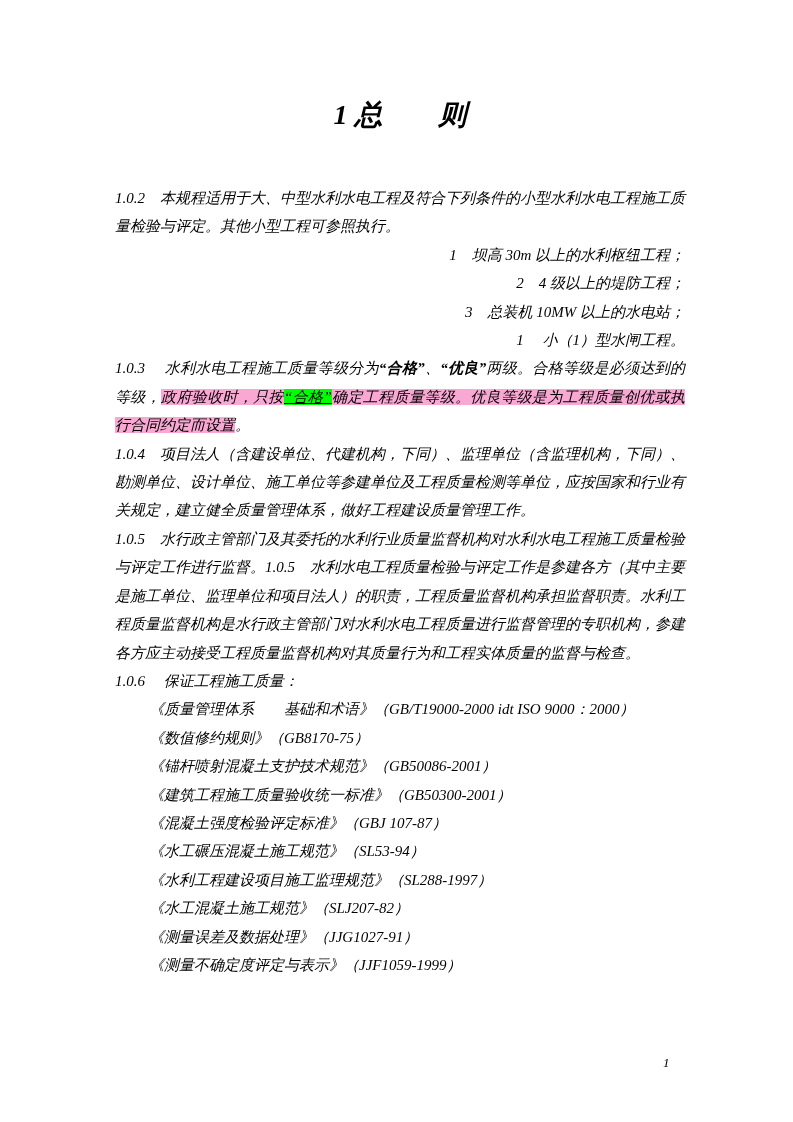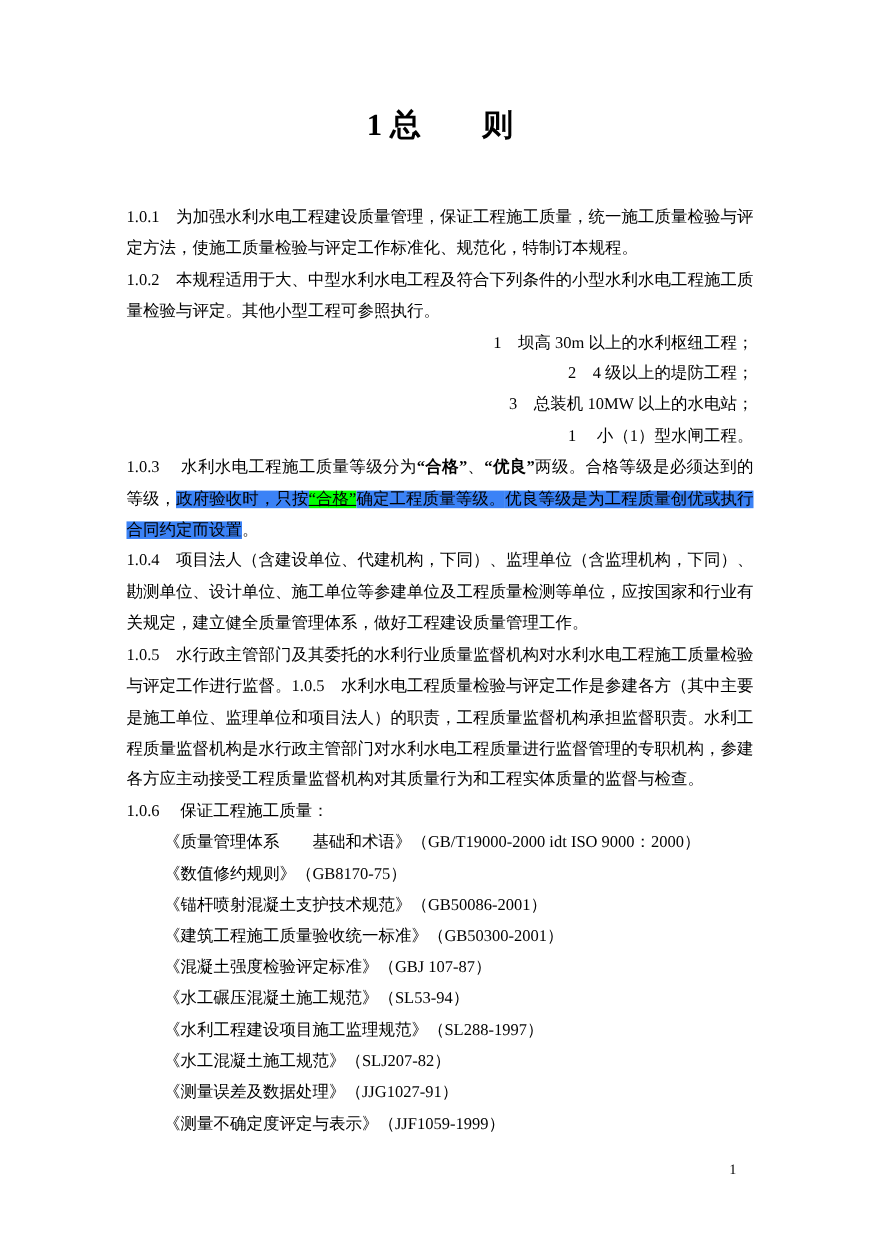--- a/index.html
+++ b/index.html
@@ -4,20 +4,21 @@
 <style>
   html, body { margin: 0; padding: 0; background: #ffffff; }
   .page {
     position: relative;
     width: 793px;
     height: 1122px;
     background: #ffffff;
     overflow: hidden;
     font-family: "Liberation Serif", "DejaVu Serif", serif;
     color: #000000;
+    font-style: italic;
   }
   .content {
     position: absolute;
     left: 115px;
     top: 96px;
     width: 570px;
   }
   .doc-title {
     font-size: 28px;
     font-weight: bold;
@@ -35,21 +36,21 @@
   }
   .list-item {
     padding-left: 27px;
     text-align: right;
   }
   .ref-item {
     padding-left: 34px;
     text-align: left;
   }
   .b { font-weight: bold; }
-  .hl { background-color: #3b82f6; }
+  .hl { background-color: #f9a8d4; }
   .hl-u {
     background-color: #00ff00;
     text-decoration: underline;
     text-decoration-color: #000000;
   }
   .page-number {
     position: absolute;
     left: 663px;
     top: 1055px;
     font-size: 13px;
@@ -58,21 +59,20 @@
   }
 </style>
 </head>
 <body>
 
 <div class="page">
   <div class="content">
 
     <h1 class="doc-title">1 总　　则</h1>
 
-    <p class="para">1.0.1　为加强水利水电工程建设质量管理，保证工程施工质量，统一施工质量检验与评定方法，使施工质量检验与评定工作标准化、规范化，特制订本规程。</p>
 
     <p class="para">1.0.2　本规程适用于大、中型水利水电工程及符合下列条件的小型水利水电工程施工质量检验与评定。其他小型工程可参照执行。</p>
     <p class="para list-item">1　坝高 30m 以上的水利枢纽工程；</p>
     <p class="para list-item">2　4 级以上的堤防工程；</p>
     <p class="para list-item">3　总装机 10MW 以上的水电站；</p>
     <p class="para list-item">1　 小（1）型水闸工程。</p>
 
     <p class="para"><span>1.0.3　 水利水电工程施工质量等级分为</span><span class="b">“合格”</span><span>、</span><span class="b">“优良”</span><span>两级。合格等级是必须达到的等级，</span><span class="hl">政府验收时，只按</span><span class="hl-u">“合格”</span><span class="hl">确定工程质量等级。</span><span class="hl">优良等级是为工程质量创优或执行合同约定而设置</span><span>。</span></p>
 
     <p class="para">1.0.4　项目法人（含建设单位、代建机构，下同）、监理单位（含监理机构，下同）、勘测单位、设计单位、施工单位等参建单位及工程质量检测等单位，应按国家和行业有关规定，建立健全质量管理体系，做好工程建设质量管理工作。</p>

